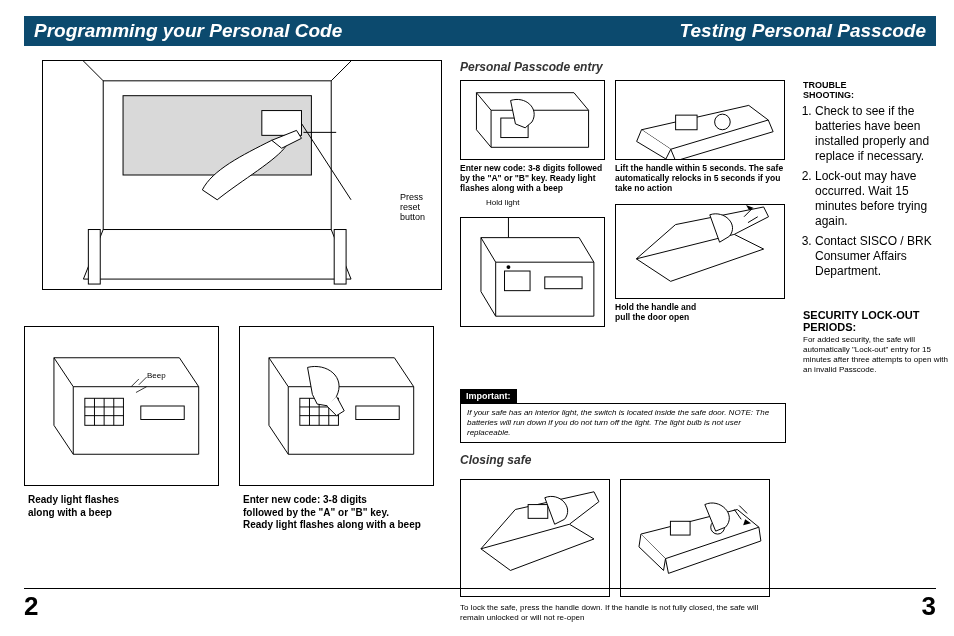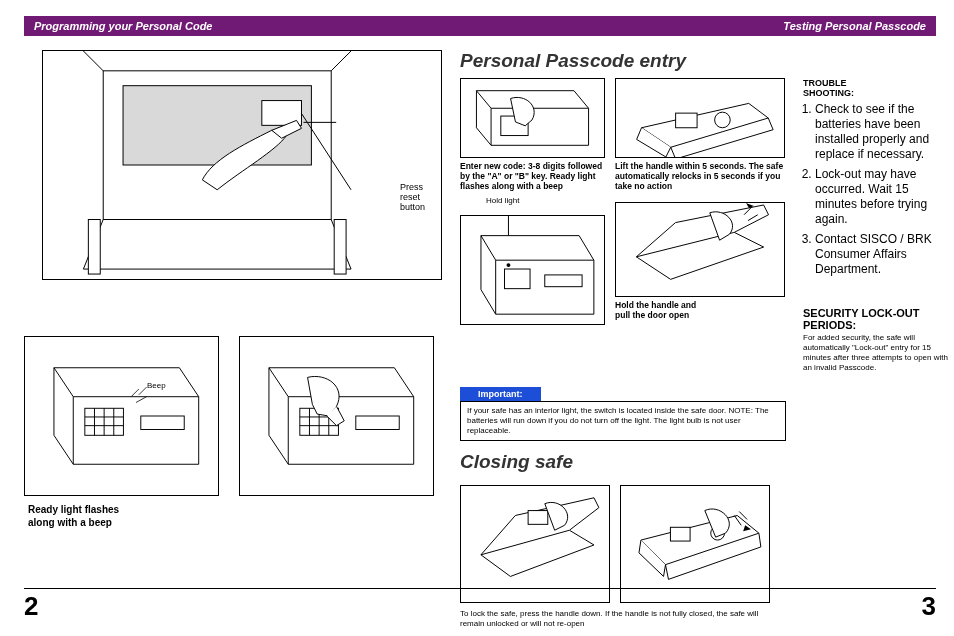--- a/index.html
+++ b/index.html
@@ -1,49 +1,49 @@
 <!DOCTYPE html>
 <html><head>
 <meta charset="utf-8">
 <style>
   * { box-sizing: border-box; margin: 0; padding: 0; }
   html, body { width: 954px; height: 636px; font-family: Arial, Helvetica, sans-serif; background: #fff; color: #000; }
   .page { width: 954px; height: 636px; position: relative; padding: 16px 18px 10px 24px; }
-  .headerbar { background: #701a75; color: #fff; font-weight: bold; font-style: italic; font-size: 11px; padding: 4px 10px; display: flex; justify-content: space-between; }
+  .headerbar { background: #0c4a6e; color: #fff; font-weight: bold; font-style: italic; font-size: 19px; padding: 4px 10px; display: flex; justify-content: space-between; }
   .columns { display: flex; gap: 18px; margin-top: 14px; height: 536px; }
-  .left { width: 430px; display: flex; flex-direction: column; gap: 20px; }
+  .left { width: 430px; display: flex; flex-direction: column; }
   .right { flex: 1; display: flex; flex-direction: column; }
 
   .figbox { border: 1px solid #000; background: #fff; display: flex; align-items: center; justify-content: center; position: relative; }
   .caption { font-size: 10px; font-weight: bold; line-height: 1.25; }
 
   
   .fig-top { height: 230px; width: 400px; margin-left: 18px; }
   .left-bottom { display: flex; gap: 20px; margin-top: 36px; }
   .fig-sm { width: 195px; height: 160px; }
   .capwrap { margin-top: 8px; padding: 0 4px; }
 
   
   svg { width: 100%; height: 100%; }
 
   
-  .rh1 { font-weight: bold; font-style: italic; font-size: 19px; color: #333; margin-bottom: 6px; }
+  .rh1 { font-weight: bold; font-style: italic; font-size: 12px; color: #333; margin-bottom: 6px; }
   .entryrow { display: flex; gap: 10px; }
   .rcol1 { width: 145px; }
   .rcol2 { width: 170px; }
   .rside { width: 155px; padding-left: 8px; }
   .smallfig { border: 1px solid #000; height: 80px; }
   .smallfig2 { border: 1px solid #000; height: 110px; margin-top: 10px; }
   .smalltxt { font-size: 8.5px; font-weight: bold; line-height: 1.2; margin-top: 3px; }
 
   .greenlbl { font-size: 8px; margin: 4px 0 0 26px; }
 
   .important { margin-top: 10px; }
-  .imp-head { background: #1d4ed8; color:#fff; font-weight: bold; font-size: 9px; padding: 2px 18px; display: inline-block; }
-  .imp-body { border: 1px solid #000; font-size: 8px; padding: 4px 6px; line-height: 1.25; }
+  .imp-head { background: #000000; color:#fff; font-weight: bold; font-size: 9px; padding: 2px 6px; display: inline-block; }
+  .imp-body { border: 1px solid #000; font-size: 8px; padding: 4px 6px; line-height: 1.25; font-style: italic; }
 
   .ts-head { font-size: 9px; font-weight: bold; }
   .ts-sub { font-size: 8px; font-weight: bold; margin-top: 2px; line-height: 1.2; }
   .ts-list { font-size: 12px; margin-top: 4px; padding-left: 12px; line-height: 1.25; }
   .ts-list li { margin-bottom: 5px; }
 
   .sec-head { font-size: 11px; font-weight: bold; margin-top: 30px; }
   .sec-body { font-size: 8px; margin-top: 2px; line-height: 1.25; }
 
   .closingrow { display: flex; gap: 10px; margin-top: 6px; }
@@ -133,20 +133,23 @@
                   <line x1="92" y1="72" x2="92" y2="100"></line>
                 <line x1="62" y1="81" x2="102" y2="81"></line>
                   <line x1="62" y1="90" x2="102" y2="90"></line>
               </g>
               <rect x="120" y="80" width="45" height="14" fill="#fff" stroke="#000"></rect>
 
               <path d="M70,40 C90,35 110,50 100,70 L92,80 L80,78 L75,68 Z" fill="#fff" stroke="#000"></path>
               <path d="M100,70 L108,85 L100,90 L90,80" fill="#fff" stroke="#000"></path>
             </svg>
           </div>
+          <div class="capwrap caption" style="white-space:pre-line;">Enter new code: 3-8 digits
+followed by the "A" or "B" key.
+Ready light flashes along with a beep</div>
         </div>
       </div>
     </div>
 
     <div class="right">
       <div class="rh1">Personal Passcode entry</div>
 
       <div class="entryrow">
         <div class="rcol1">
           <div class="smallfig">

